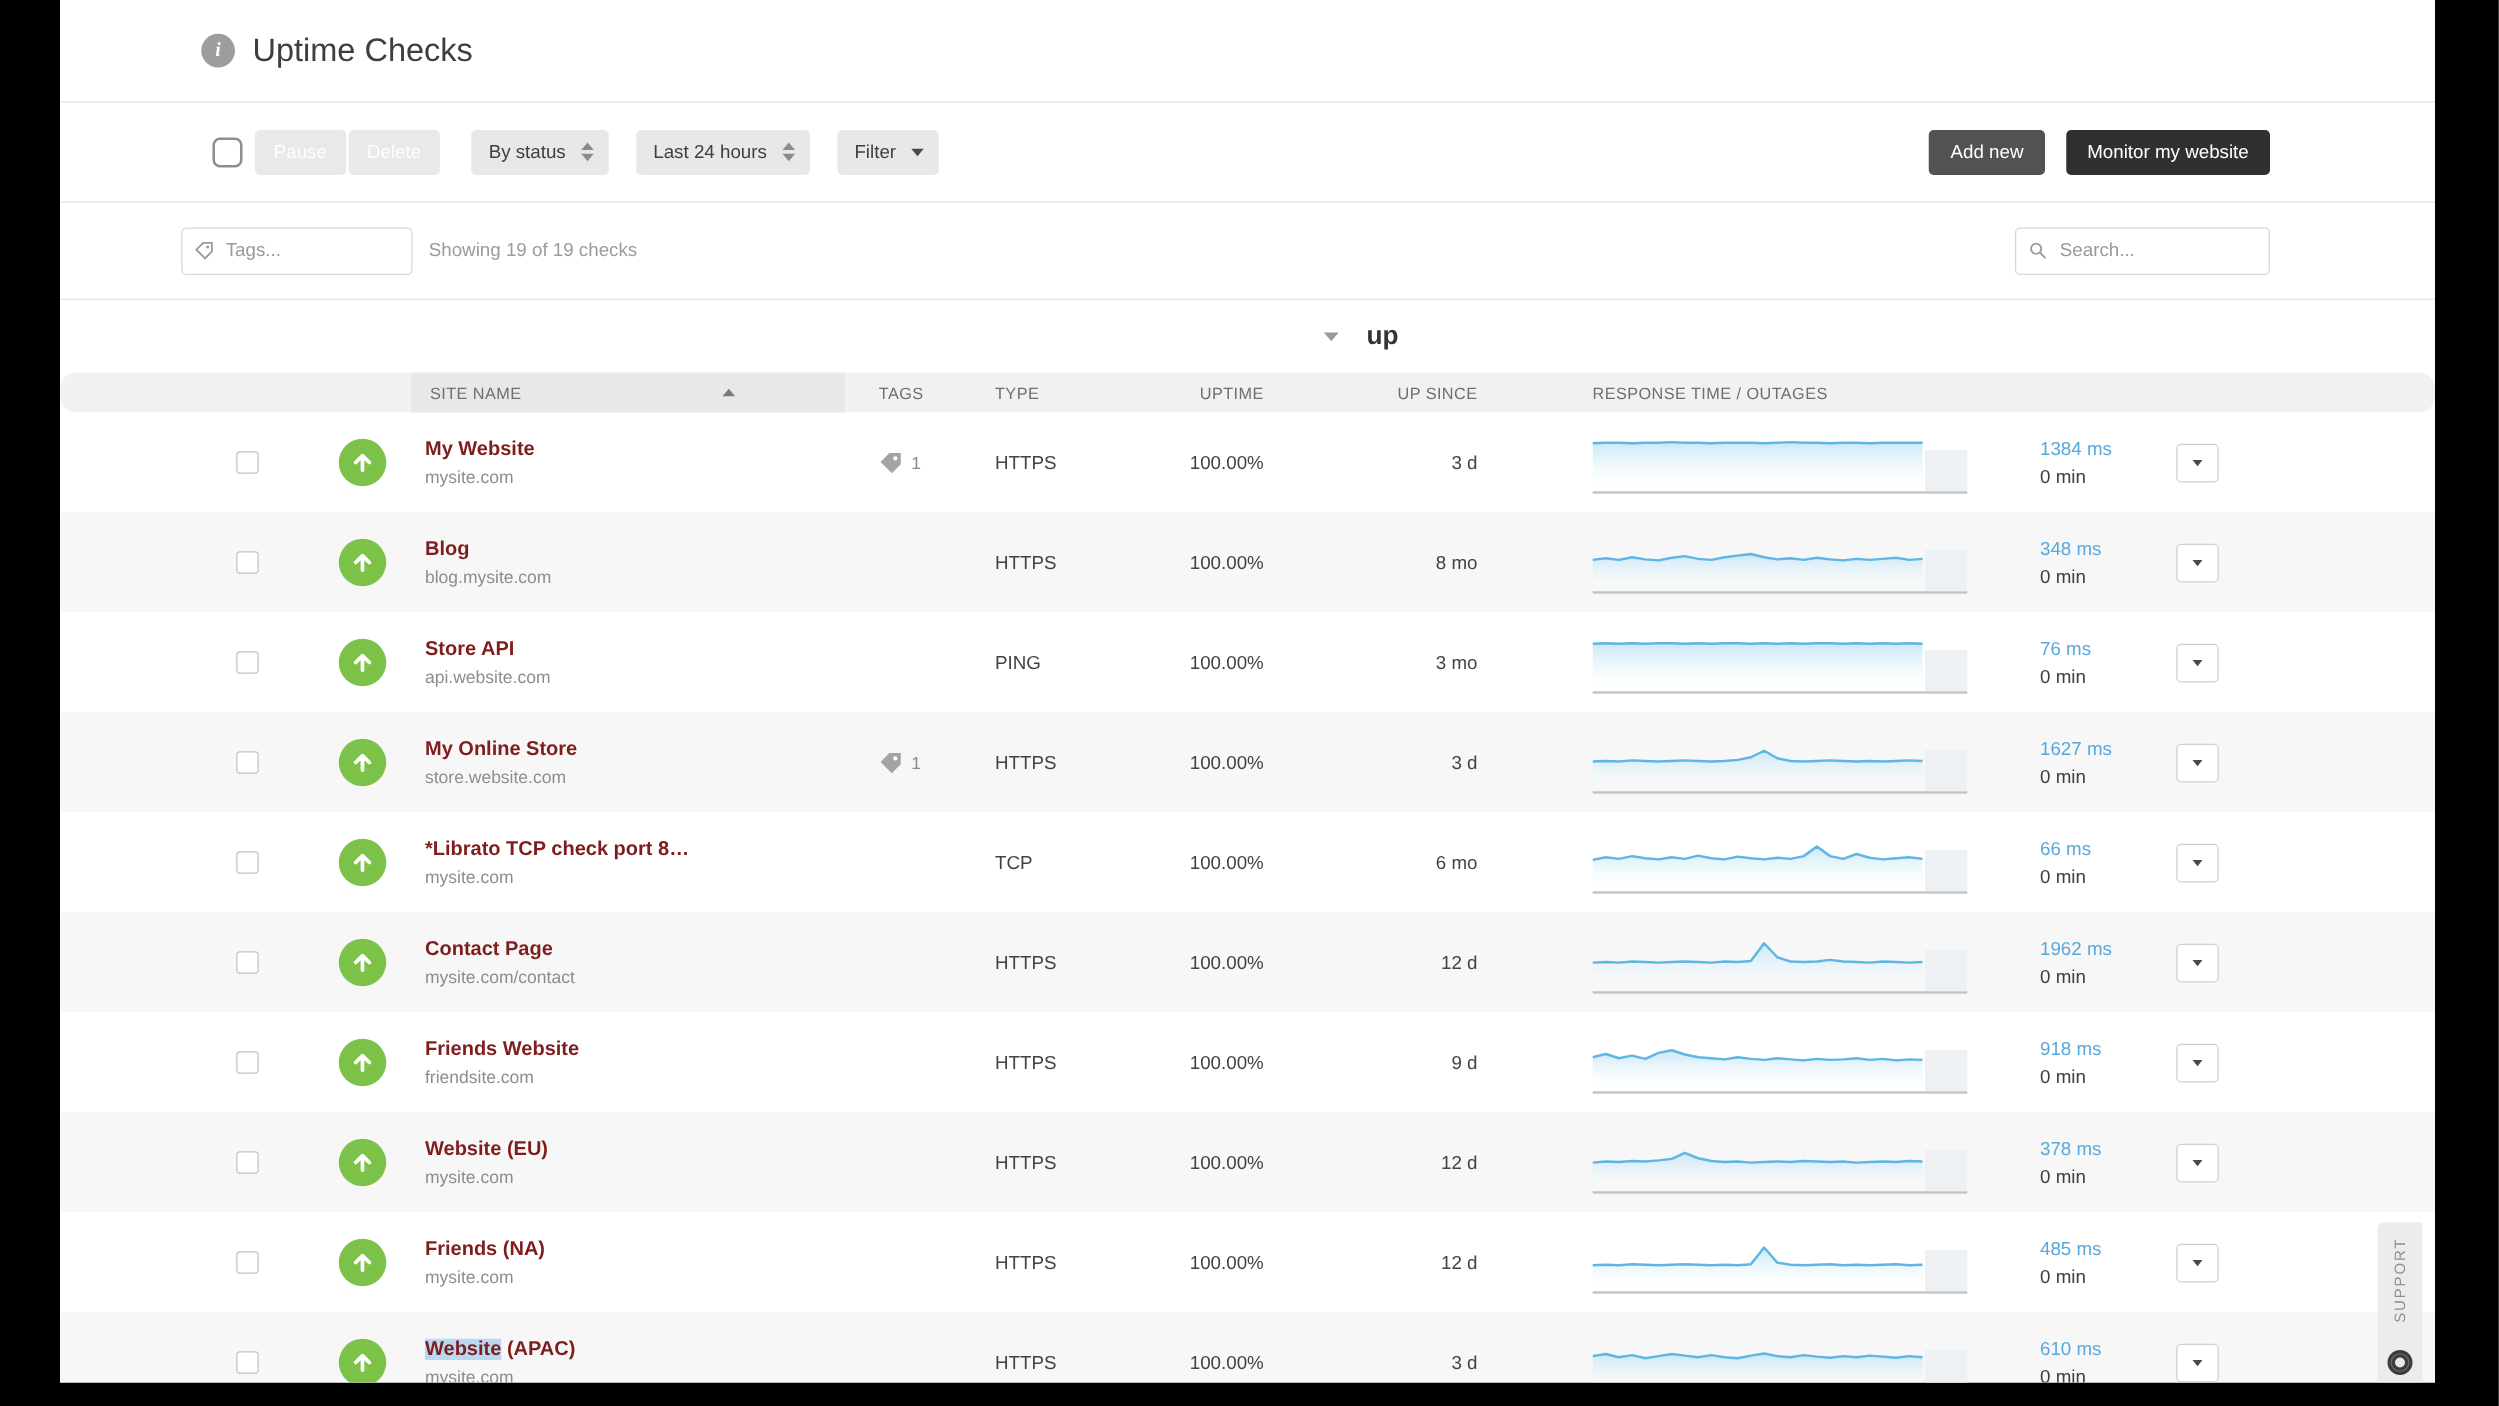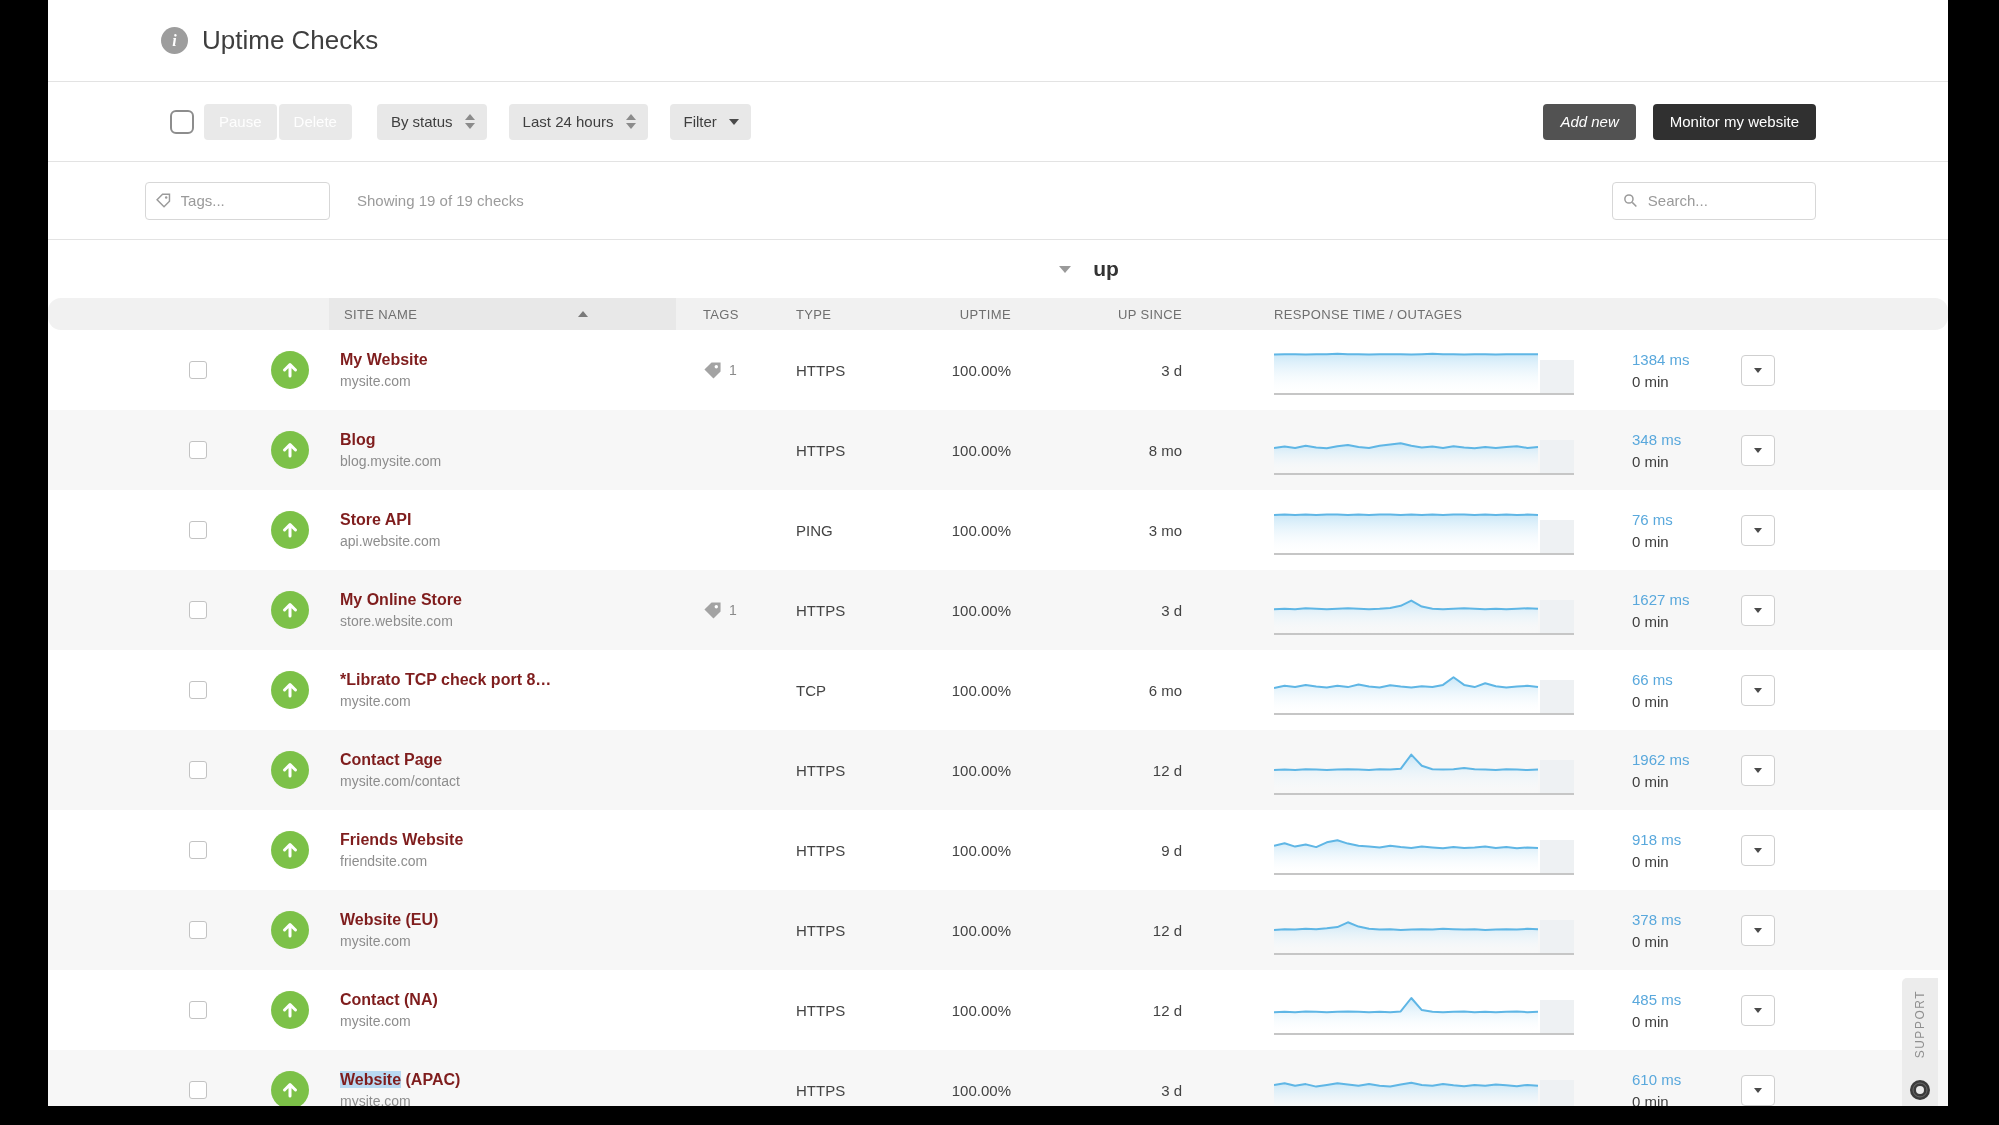--- a/index.html
+++ b/index.html
@@ -50,21 +50,21 @@
     height:38px; border:1px solid #d7d7d7; border-radius:4px; background:#fff;
     display:inline-flex; align-items:center; padding:0 10px; gap:8px;
   }
   .input-wrap input {
     border:none; outline:none; font-size:15px; color:#555; width:100%;
     font-family:"Liberation Sans", sans-serif; background:transparent;
   }
   .input-wrap input::placeholder { color:#9a9a9a; }
   .tags-wrap { width:185px; }
   .search-wrap { width:204px; margin-left:auto; }
-  .showing { margin-left:27px; font-size:15px; color:#9b9b9b;text-align:right; }
+  .showing { margin-left:13px; font-size:15px; color:#9b9b9b;text-align:right; }
 
   
   .section-row { height:58px; display:flex; align-items:center; padding-left:182px;justify-content:center; }
   .section-caret { width:0;height:0;border-left:6px solid transparent;border-right:6px solid transparent;border-top:7px solid #9a9a9a; cursor:pointer; }
   .section-label { margin-left:22px; font-size:21px; font-weight:bold; color:#333; }
 
   
   .tr { display:flex; align-items:center; padding-left:132px; }
   .table-header { height:32px; background:#f1f1f1; font-size:13px; color:#6f6f6f; letter-spacing:.35px;border-radius:13px; }
   .hc-name {
@@ -144,21 +144,21 @@
           <span class="tri-up"></span>
           <span class="tri-down"></span>
         </span>
     </span>
 
     <span class="dd-btn" style="margin-left:22px;">
       <span>Filter</span>
       <span class="tri-down dark"></span>
     </span>
 
-    <span class="btn dark" style="margin-left:auto;font-style:italic;">Add new</span>
+    <span class="btn dark" style="margin-left:auto;">Add new</span>
     <span class="btn darker" style="margin-left:17px;">Monitor my website</span>
   </div>
 
   <div class="filter-bar">
     <span class="input-wrap tags-wrap">
       <svg width="17" height="17" viewBox="0 0 20 20">
         <path d="M1.5 9 L9 1.5 H18.5 V11 L11 18.5 Z" fill="none" stroke="#9a9a9a" stroke-width="2"></path>
         <circle cx="14" cy="6" r="1.7" fill="#9a9a9a"></circle>
       </svg>
       <input type="text" placeholder="Tags..." style="">
@@ -607,21 +607,21 @@
           <span class="cb"></span>
         </div>
     <div class="c c-status">
       <span class="up-circle">
         <svg width="20" height="20" viewBox="0 0 20 20">
           <path d="M10 16 V5 M4.5 10 L10 4.5 L15.5 10" fill="none" stroke="#ffffff" stroke-width="3" stroke-linecap="round" stroke-linejoin="round"></path>
         </svg>
       </span>
     </div>
     <div class="c c-name">
-      <div class="site-name">Contact (NA)</div>
+      <div class="site-name">Friends (NA)</div>
       <div class="site-domain">mysite.com</div>
     </div>
     <div class="c c-tags">
       <span class="tag-wrap" style="display: flex; align-items: center; visibility: hidden;">
         <svg width="19" height="19" viewBox="0 0 20 20">
           <path d="M1.5 9 L9 1.5 H18.5 V11 L11 18.5 Z" fill="#a3a3a3"></path>
           <circle cx="14" cy="6" r="1.8" fill="#ffffff"></circle>
         </svg>
         <span class="tag-num"></span>
       </span>

